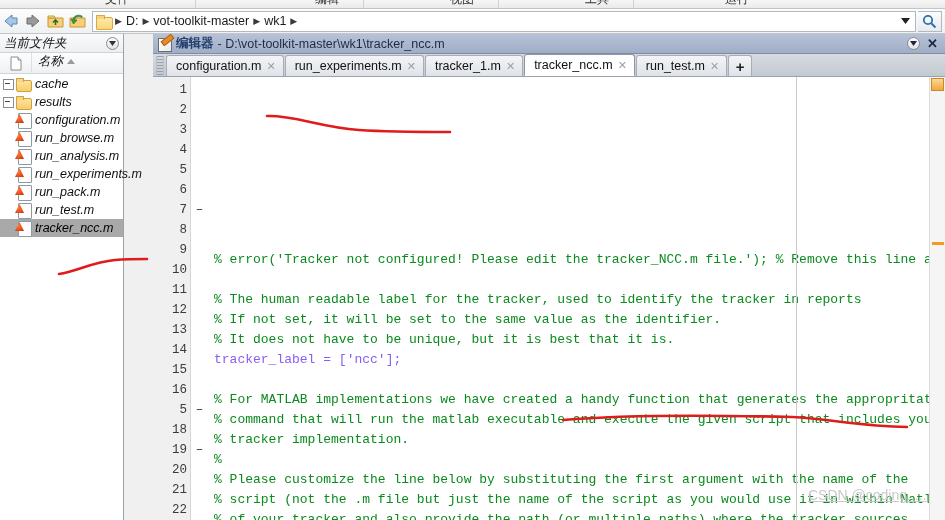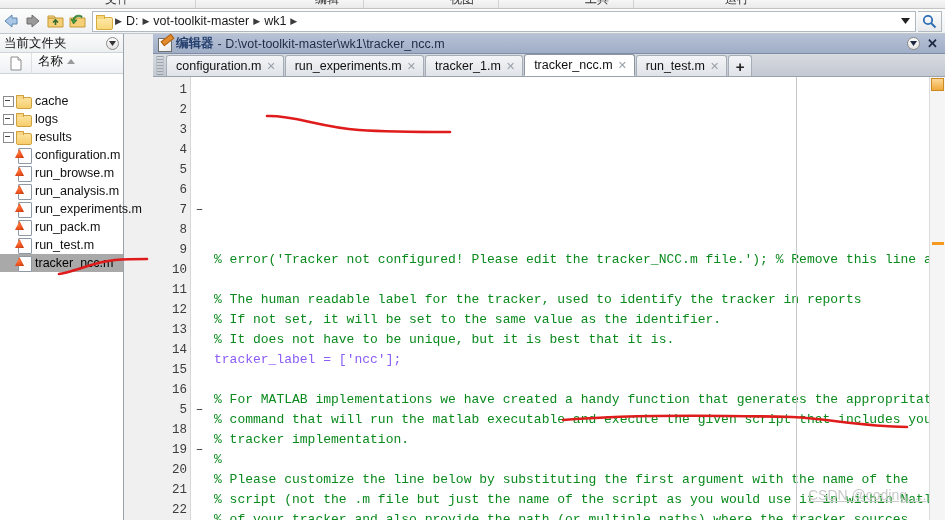--- a/index.html
+++ b/index.html
@@ -71,21 +71,21 @@
   .search-btn {
     width: 24px; height: 21px; flex: none; margin-right: 3px;
     background: linear-gradient(#fcfcfc, #e8eaec);
     border: 1px solid #b0b8c0; border-left: none;
     display: flex; align-items: center; justify-content: center; cursor: pointer;
   }
 
   
   .leftpanel {
     position: absolute; left: 0; top: 34px; width: 124px; height: 486px;
-    background: #fff; border-right: 1px solid #9aa3ab;
+    background: #fff; border-right: 1px solid #9aa3ab; font-style: italic;
   }
   .lp-title {
     height: 19px; background: linear-gradient(#fbfbfb, #eceff1);
     border-bottom: 1px solid #cfd4d8;
     display: flex; align-items: center; padding: 0 4px;
   }
   .lp-title-text { font-size: 12.5px; color: #111; flex: 1 1 auto; }
   .circle-btn {
     width: 13px; height: 13px; border-radius: 50%;
     border: 1px solid #8a8a8a; background: linear-gradient(#fcfcfc,#e3e3e3);
@@ -102,21 +102,21 @@
     border-right: 1px solid #dde1e4; height: 21px;
   }
   .colhead-name {
     flex: 1 1 auto; padding-left: 6px; font-size: 12.5px; color: #111;
     display: flex; align-items: center; gap: 4px;
   }
   .sort-arrow {
     width: 0; height: 0; border-left: 4px solid transparent;
     border-right: 4px solid transparent; border-bottom: 5px solid #9a9a9a;
   }
-  .filelist { padding-top: 18px; }
+  .filelist { padding-top: 1px; }
   .filerow {
     height: 18px; display: flex; align-items: center;
     padding-left: 2px; cursor: pointer; font-size: 12.5px; color: #111;
   }
   .filerow.sel { background: #a9a9a9; color: #000; }
   .expander {
     width: 12px; height: 12px; flex: none; margin-right: 1px;
     position: relative;
   }
   .expander.has:before {
@@ -353,25 +353,20 @@
       <div class="colhead-name">
         <span>名称</span>
         <span class="sort-arrow"></span>
       </div>
     </div>
     <div class="filelist" id="filelist">
         <div class="filerow">
           <span class="expander has"></span>
           <span class="f-ico folder"></span>
           <span class="f-label">cache</span>
-        </div>
-        <div class="filerow">
-          <span class="expander has"></span>
-          <span class="f-ico folder"></span>
-          <span class="f-label">logs</span>
         </div>
         <div class="filerow">
           <span class="expander has"></span>
           <span class="f-ico folder"></span>
           <span class="f-label">results</span>
         </div>
         <div class="filerow">
           <span class="expander spacer"></span>
           <span class="f-ico mfile"></span>
           <span class="f-label">configuration.m</span>

